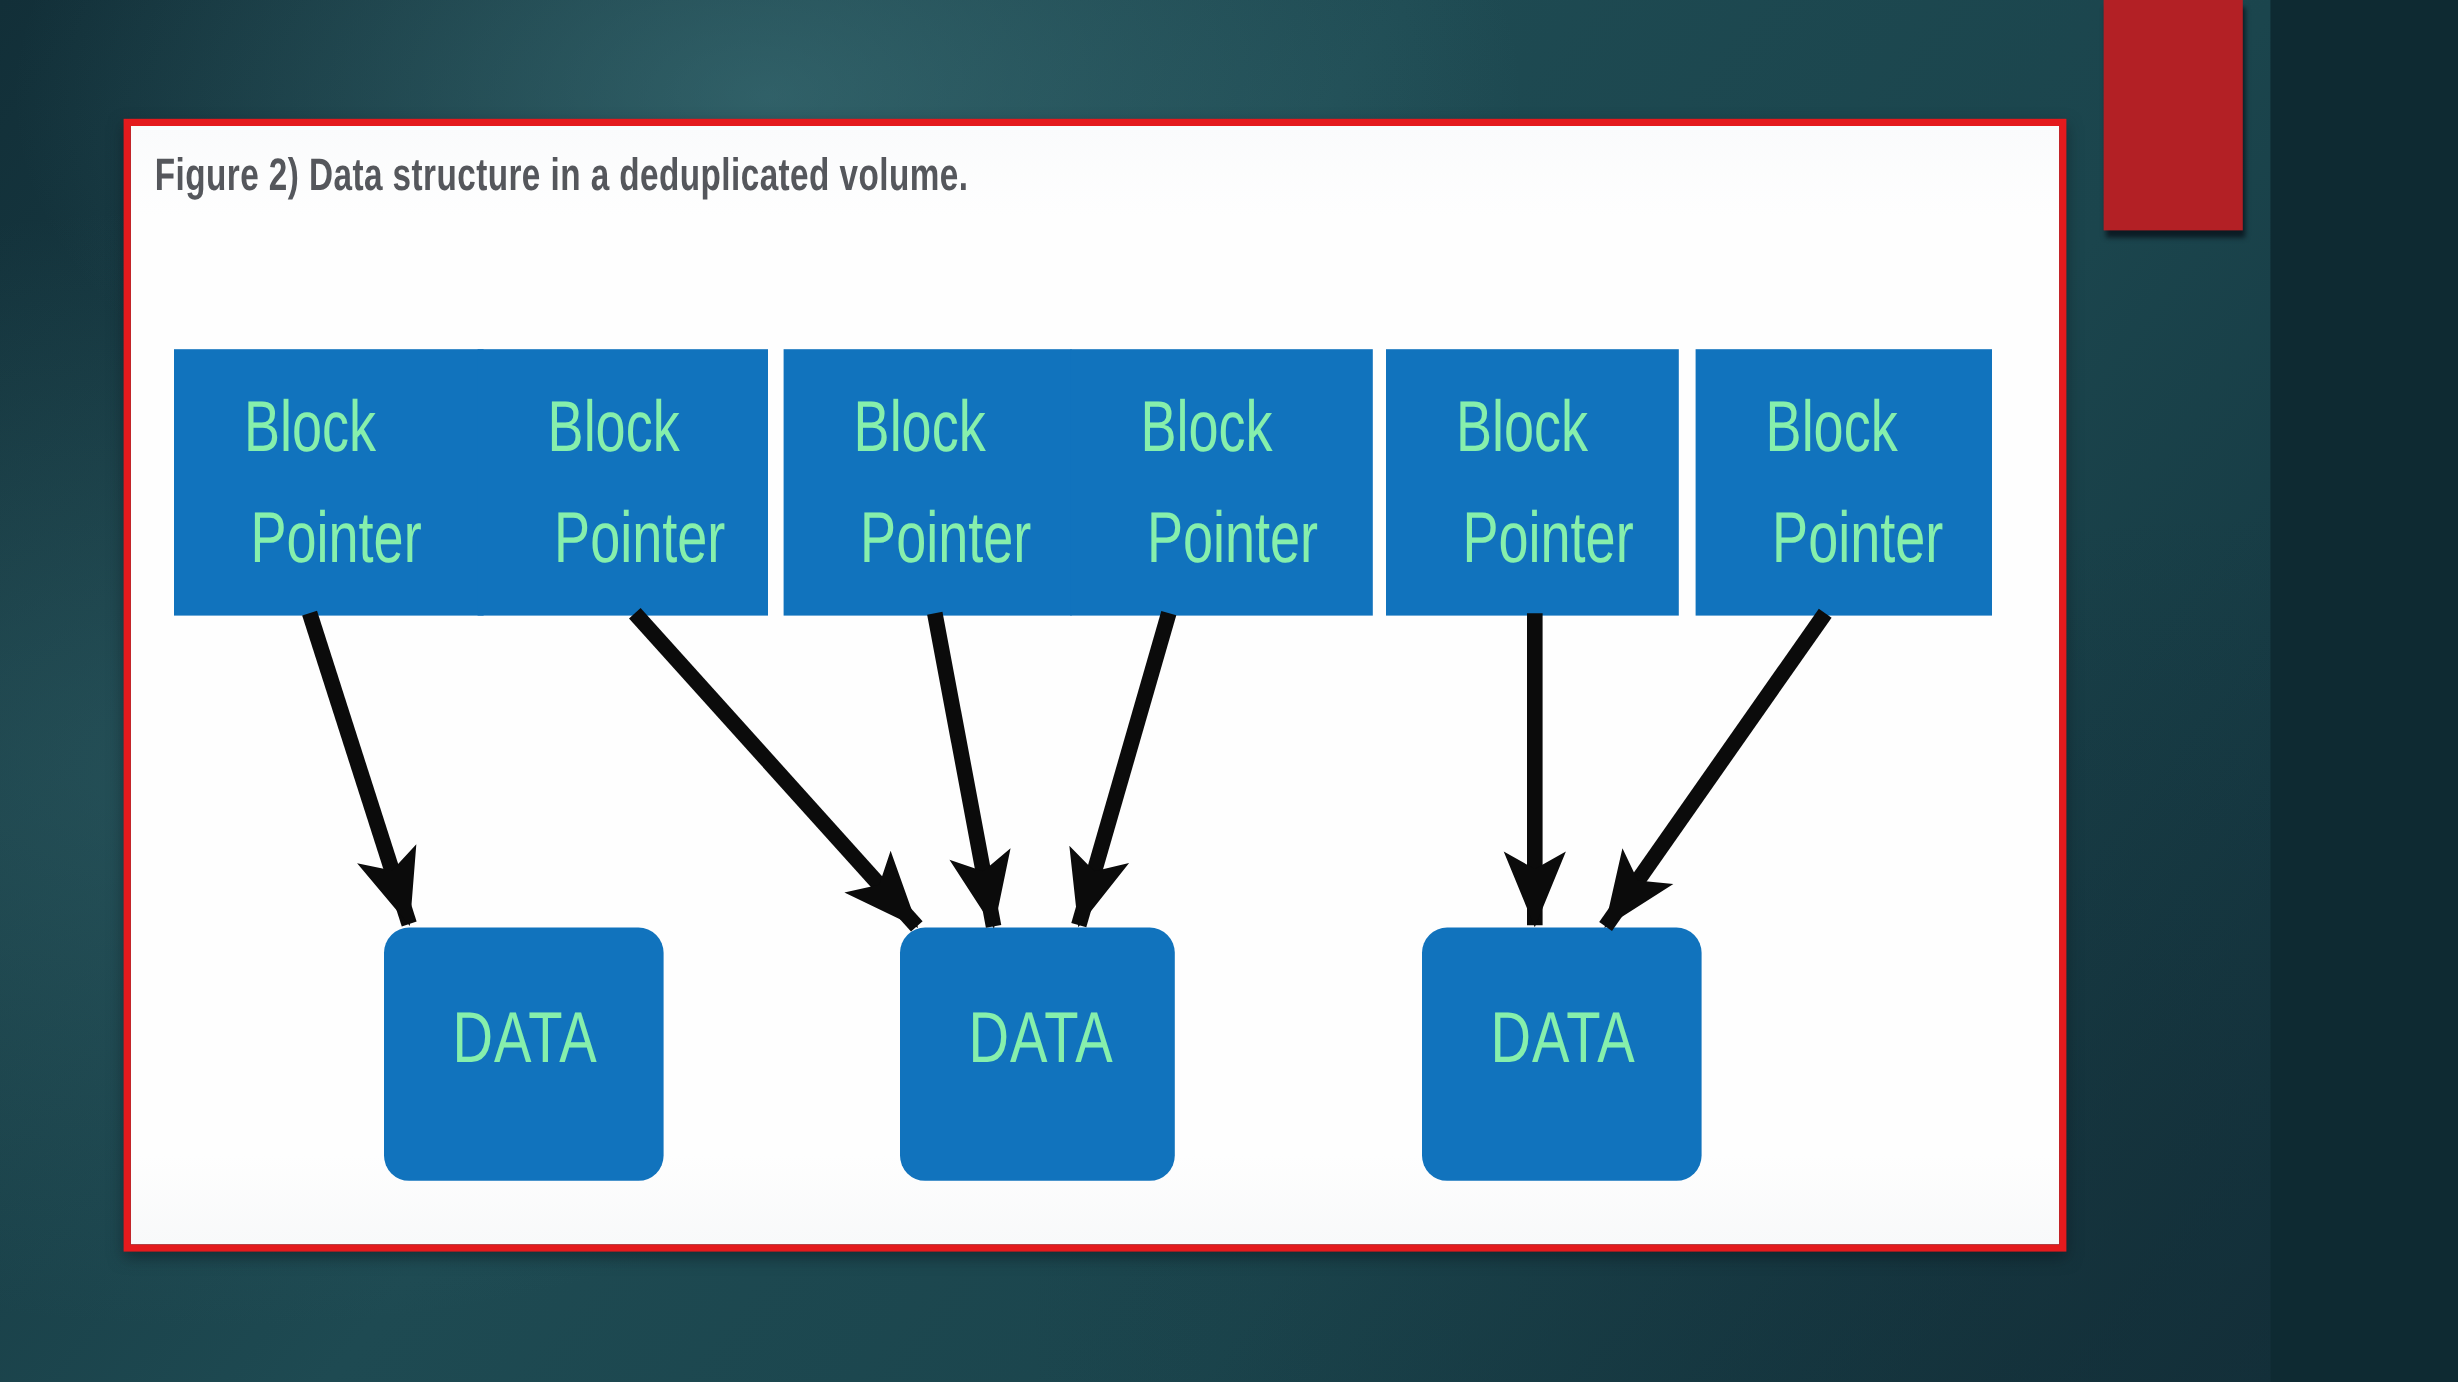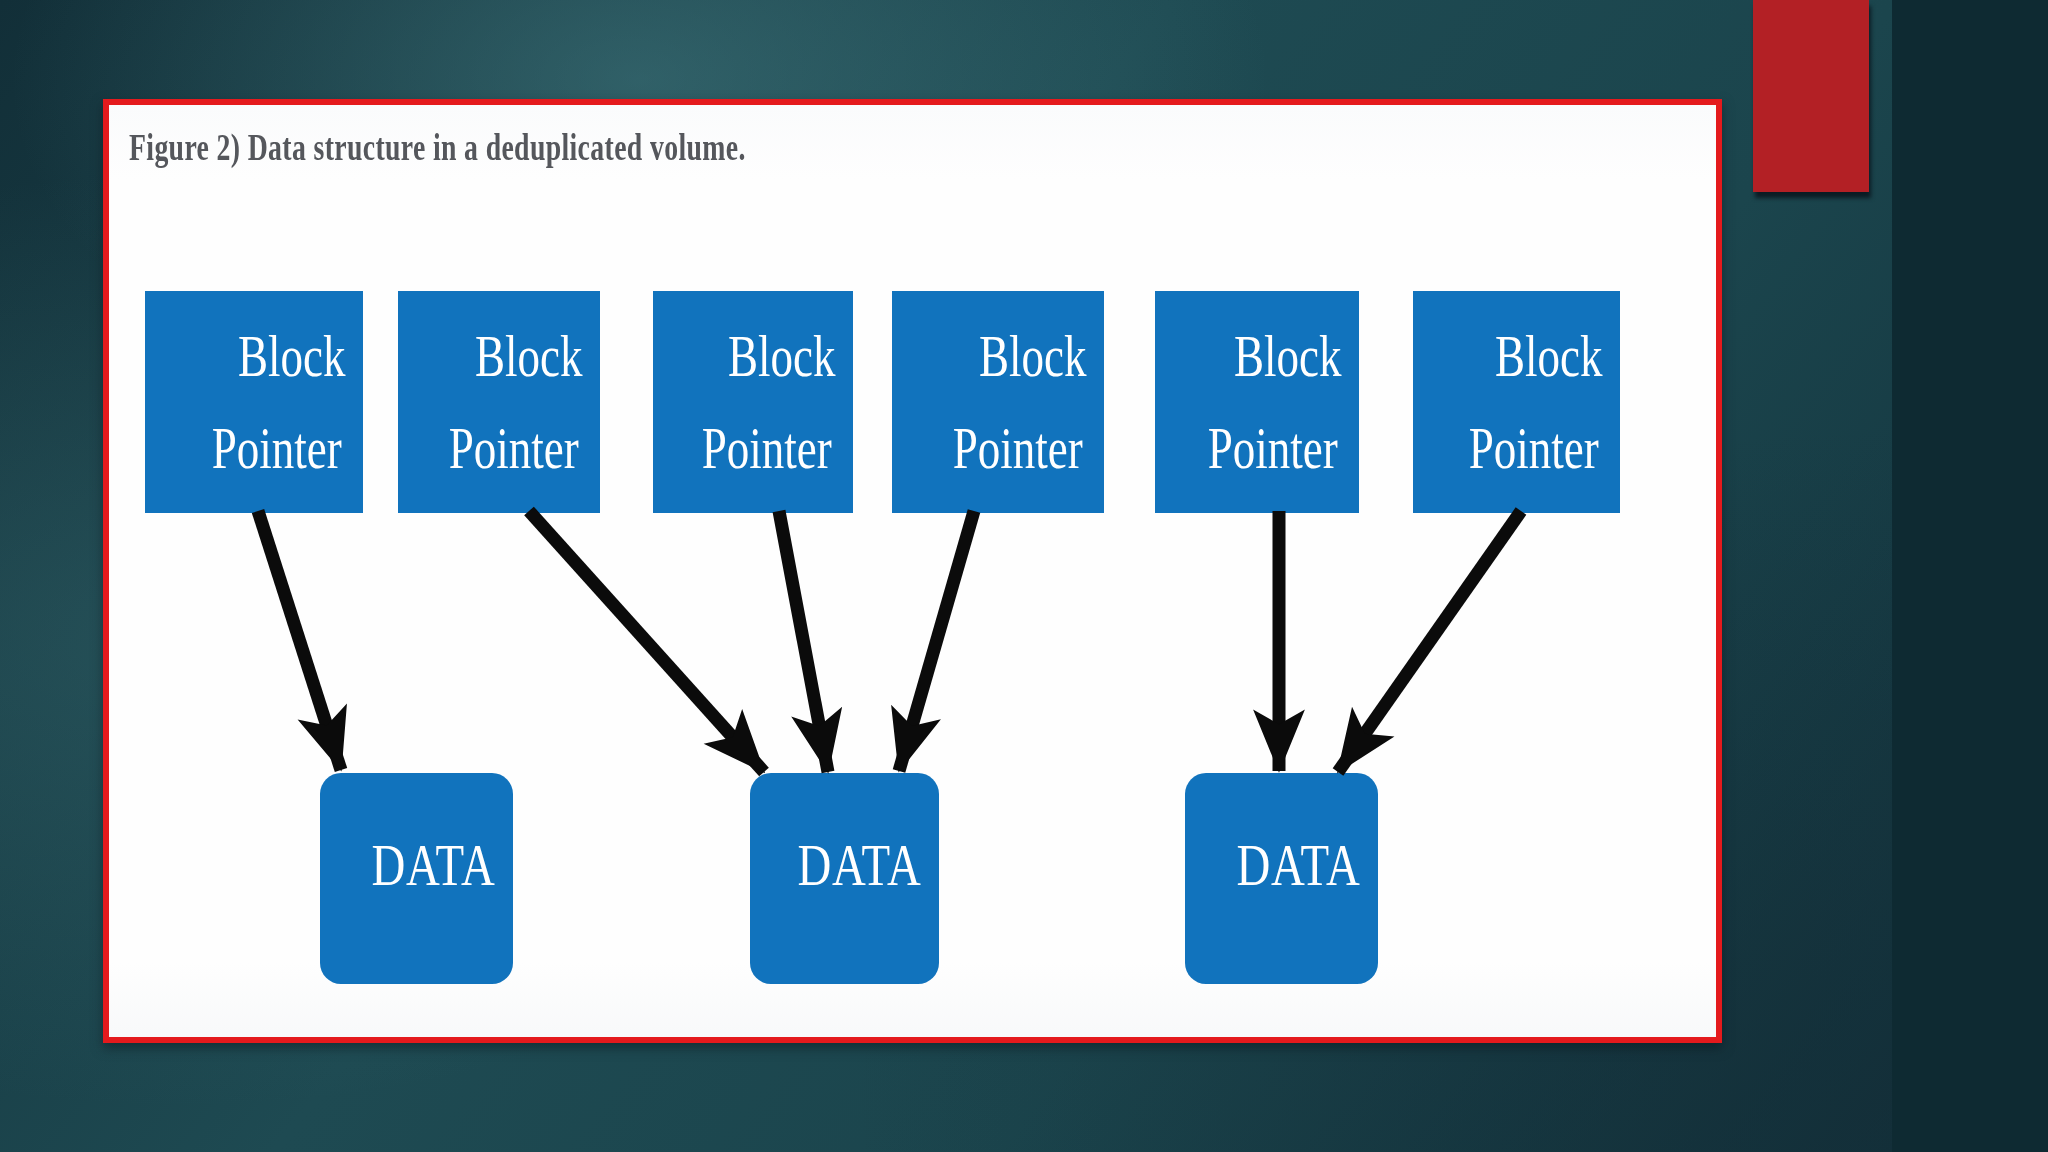--- a/index.html
+++ b/index.html
@@ -1,18 +1,18 @@
 <!DOCTYPE html>
 <html><head>
 <meta charset="utf-8">
 <style>
   html,body{margin:0;padding:0;background:#0e2a32;}
   .stage{
     position:relative;width:1892px;height:1152px;overflow:hidden;
-    font-family:Liberation Serif, serif;
+    font-family:Liberation Sans, sans-serif;
     background:
       radial-gradient(900px 520px at 640px 80px, rgba(86,150,156,0.38), rgba(86,150,156,0) 70%),
       radial-gradient(1100px 650px at 180px 640px, rgba(70,130,135,0.28), rgba(70,130,135,0) 72%),
       radial-gradient(1400px 900px at 1900px 1100px, rgba(20,45,55,0.55), rgba(20,45,55,0) 75%),
       linear-gradient(128deg,#122f38 0%,#1e4a52 42%,#1b454d 68%,#12313b 100%);
   }
   .accent-bar{
     position:absolute;left:1753px;top:0;width:116px;height:192px;
     filter:drop-shadow(2px 6px 2px rgba(8,20,28,0.85));
   }
@@ -22,21 +22,21 @@
     background:linear-gradient(180deg,#fafbfc 0%,#fefefe 8%,#fefefe 92%,#f8f9fa 100%);
     filter:drop-shadow(0 5px 6px rgba(8,20,26,0.5));
   }
   .caption{
     position:absolute;left:20px;top:20px;
     font-size:38px;font-weight:700;letter-spacing:0.5px;white-space:nowrap;
     transform:scaleX(0.73);transform-origin:0 0;
   }
   .node{
     position:absolute;display:flex;flex-direction:column;
-    align-items:flex-end;justify-content:center;color:#ffffff;
+    align-items:flex-start;justify-content:center;color:#86efac;padding-left:40px;
   }
   .bp{top:291px;height:222px;}
   .bp .nline{font-size:60px;line-height:92px;white-space:nowrap;
     transform:scaleX(0.75);}
   .data{top:773px;height:211px;border-radius:21px;}
   .data .nline{font-size:60px;line-height:60px;letter-spacing:1px;
     transform:scaleX(0.78) translateY(-14px);}
   .arrows{position:absolute;left:0;top:0;pointer-events:none;}
 </style>
 </head>

